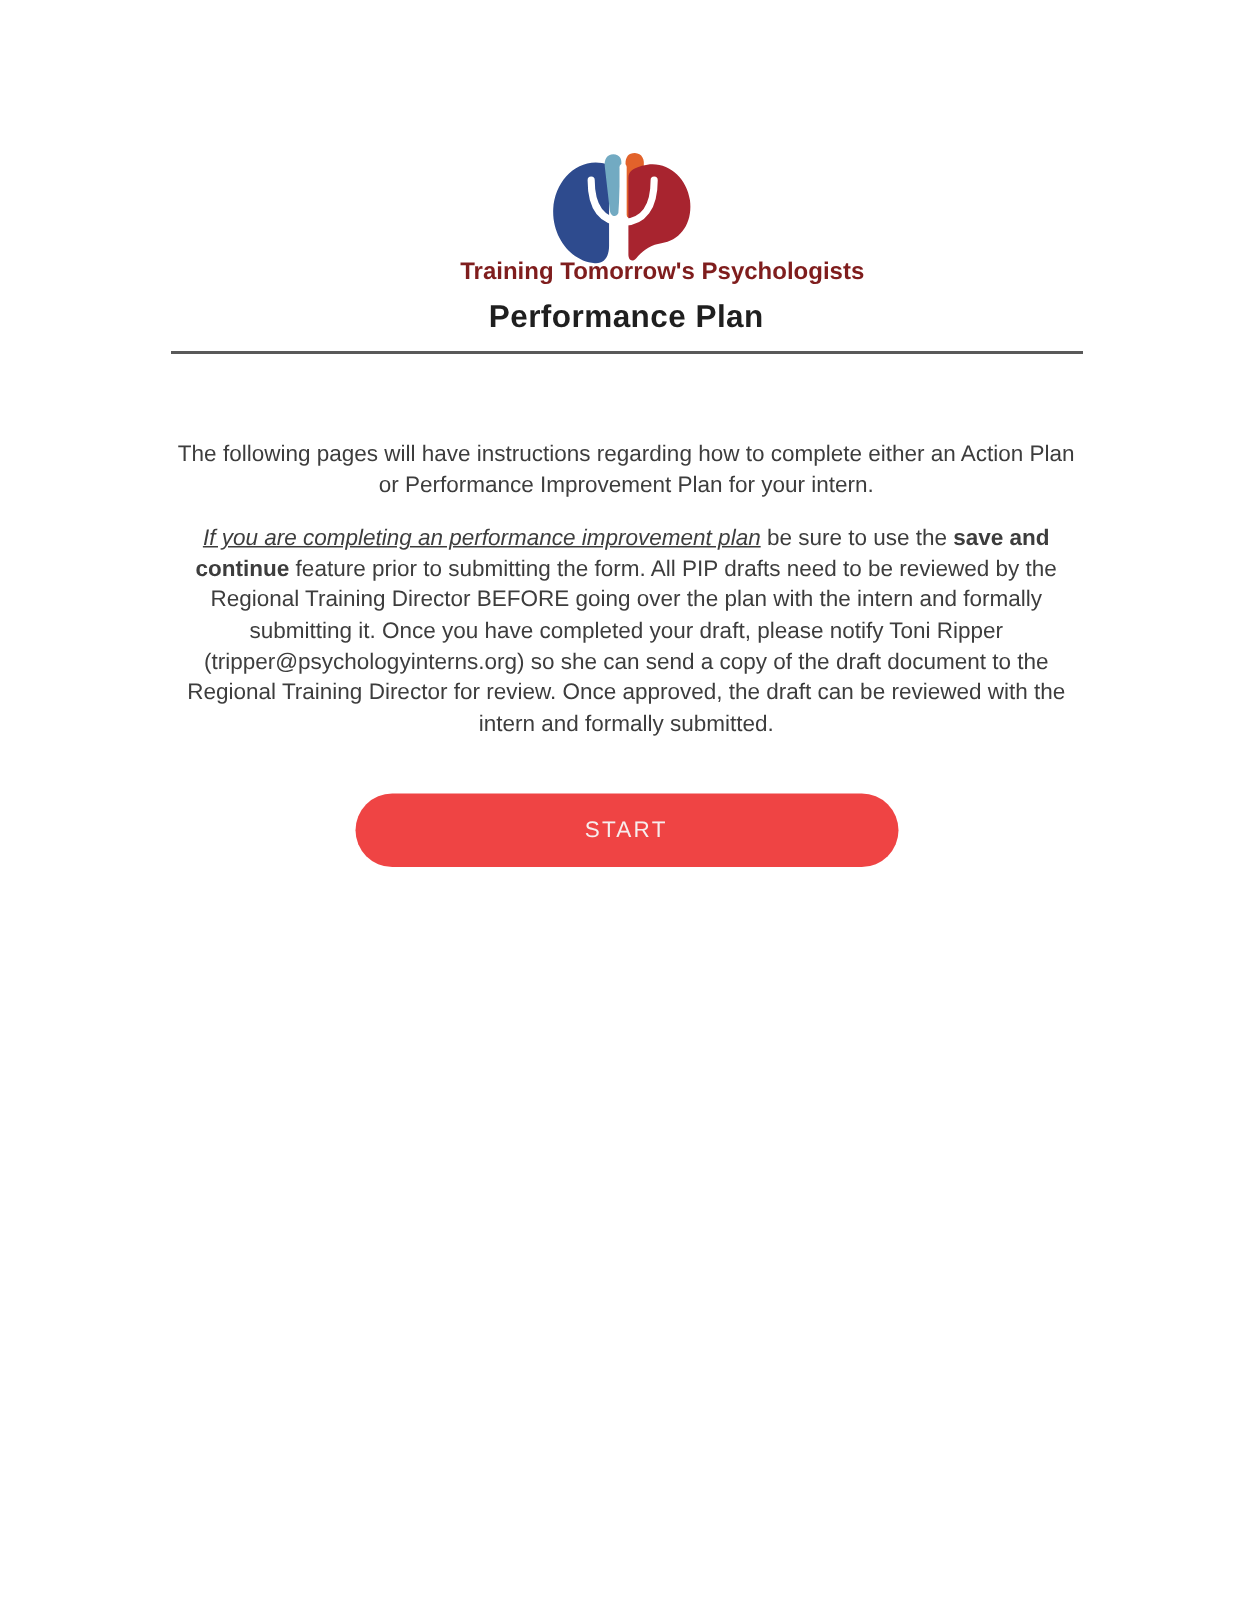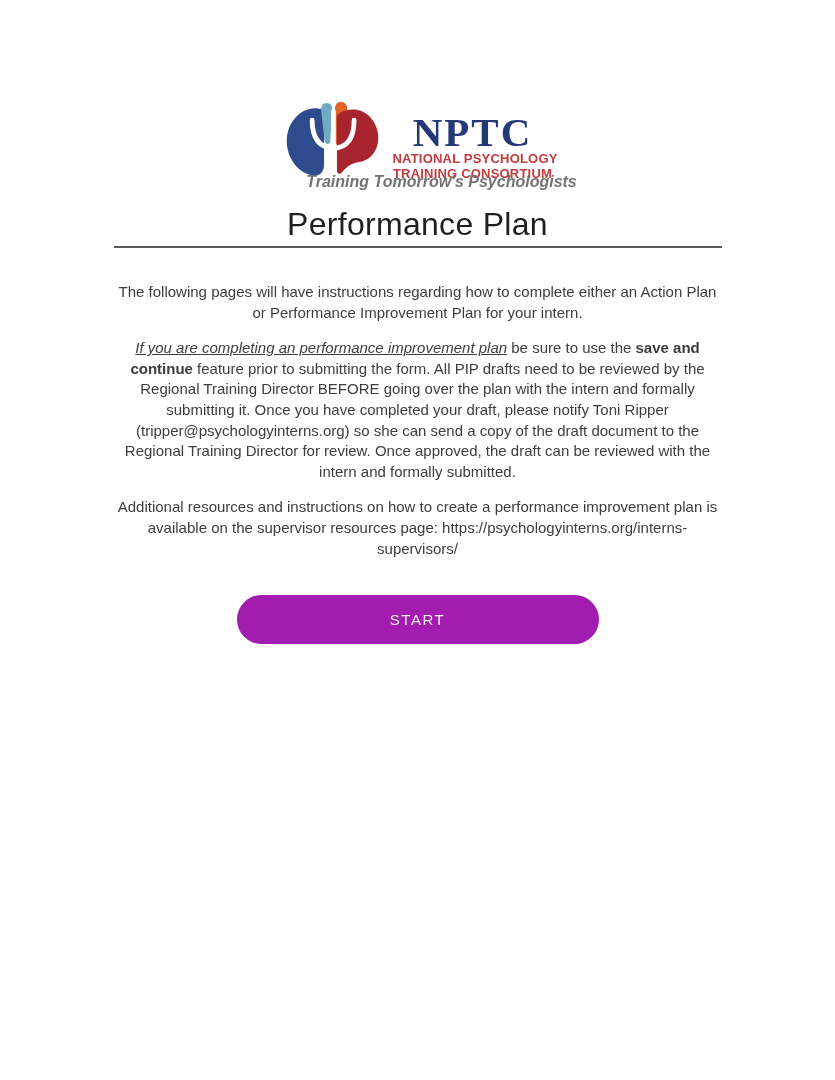--- a/index.html
+++ b/index.html
@@ -46,69 +46,68 @@
     line-height: 15px;
     letter-spacing: 0.2px;
     color: #c23b3f;
     white-space: nowrap;
   }
   .logo-tagline {
     margin-top: -14px;
     padding-left: 48px;
     text-align: center;
     font-size: 16px;
-    font-style: italic;
     font-weight: 700;
-    color: #737373;
+    color: #7f1d1d;
   }
 
   
   .page-title {
-    margin-top: 18px;
+    margin-top: 6px;
     text-align: center;
-    font-size: 32px;
+    font-size: 21px;
     line-height: 30px;
-    font-weight: 400;
+    font-weight: 700;
     color: #1f1f1f;
     letter-spacing: 0.3px;
   }
   .title-rule {
     display: block;
     width: 608px;
     margin: 7px auto 0 auto;
     border: none;
     border-top: 2px solid #595959;
   }
 
   
   .content {
     width: 604px;
     margin: 0 auto;
-    padding-top: 34px;
+    padding-top: 57px;
     text-align: center;
     font-size: 15px;
     line-height: 20.6px;
     color: #3d3d3d;
   }
   .content p { margin: 0 0 15px 0; }
   .seg-italic { font-style: italic; text-decoration: underline; }
   .seg-bold { font-weight: 700; }
 
   
   .button-row {
     margin-top: 36px;
     display: flex;
     justify-content: center;
   }
   .start-button {
     width: 362px;
     height: 49px;
     border: none;
     border-radius: 25px;
-    background: #a21caf;
+    background: #ef4444;
     color: #f7eded;
     font-family: "Liberation Sans", sans-serif;
     font-size: 15px;
     letter-spacing: 1.5px;
     cursor: pointer;
   }
 </style>
 </head>
 <body>
 
@@ -120,35 +119,29 @@
         <path fill="#2e4b8e" d="M38,10 C20,7 5,23 4,42 C3,62 17,79 33,80 C40,80.5 43,75 43,68 L43,20 C43,13 43,10.7 38,10 Z"></path>
         <path fill="#72aac2" d="M46,4 C41.5,4 39.5,7.5 40,12.5 L43.5,43 C44,47.5 48,48.5 49.5,45 L51.5,12 C52.2,7 50.5,4.3 46,4 Z"></path>
         <path fill="#e2622b" d="M61,3 C56.5,3 54.5,5.8 54.5,10.5 L54.5,44 C54.5,48.5 58.5,49.8 60.5,46 L67,13.5 C68.3,7.5 66,3.2 61,3 Z"></path>
         <path fill="#a8242f" d="M66,12 C82,7 97,19 99.5,36 C101.5,52 93,64 79.5,66 C72.5,67 67,70.5 62,76.5 C59.5,79.5 56.5,78.3 56.5,74 L56.5,20.5 C56.5,15.5 60.5,13.7 66,12 Z"></path>
         <g stroke="#ffffff" stroke-width="5" fill="none" stroke-linecap="round">
           <path d="M30.5,22 C30.5,41 38,51 53,51.6"></path>
           <path d="M74.5,22 C74.5,41 67,51 53,51.6"></path>
           <path d="M52.8,13 L52.8,82"></path>
         </g>
       </svg>
-      <div class="logo-text">
-        <div class="logo-acronym">NPTC</div>
-        <div class="logo-org">NATIONAL PSYCHOLOGY</div>
-        <div class="logo-org">TRAINING CONSORTIUM</div>
-      </div>
     </div>
     <div class="logo-tagline">Training Tomorrow's Psychologists</div>
   </div>
 
   <div class="page-title">Performance Plan</div>
   <hr class="title-rule">
 
   <div class="content">
     <p>The following pages will have instructions regarding how to complete either an Action Plan or Performance Improvement Plan for your intern.</p>
     <p><span class="seg-italic">If you are completing an performance improvement plan</span><span> be sure to use the </span><span class="seg-bold">save and continue</span><span> feature prior to submitting the form. All PIP drafts need to be reviewed by the Regional Training Director BEFORE going over the plan with the intern and formally submitting it. Once you have completed your draft, please notify Toni Ripper (tripper@psychologyinterns.org) so she can send a copy of the draft document to the Regional Training Director for review. Once approved, the draft can be reviewed with the intern and formally submitted.</span></p>
-    <p><span>Additional resources and instructions on how to create a performance improvement plan is available on the supervisor resources page: </span><span>https://psychologyinterns.org/interns-supervisors/</span></p>
   </div>
 
   <div class="button-row">
     <button class="start-button">START</button>
   </div>
 
 </div>
 
 </body></html>

